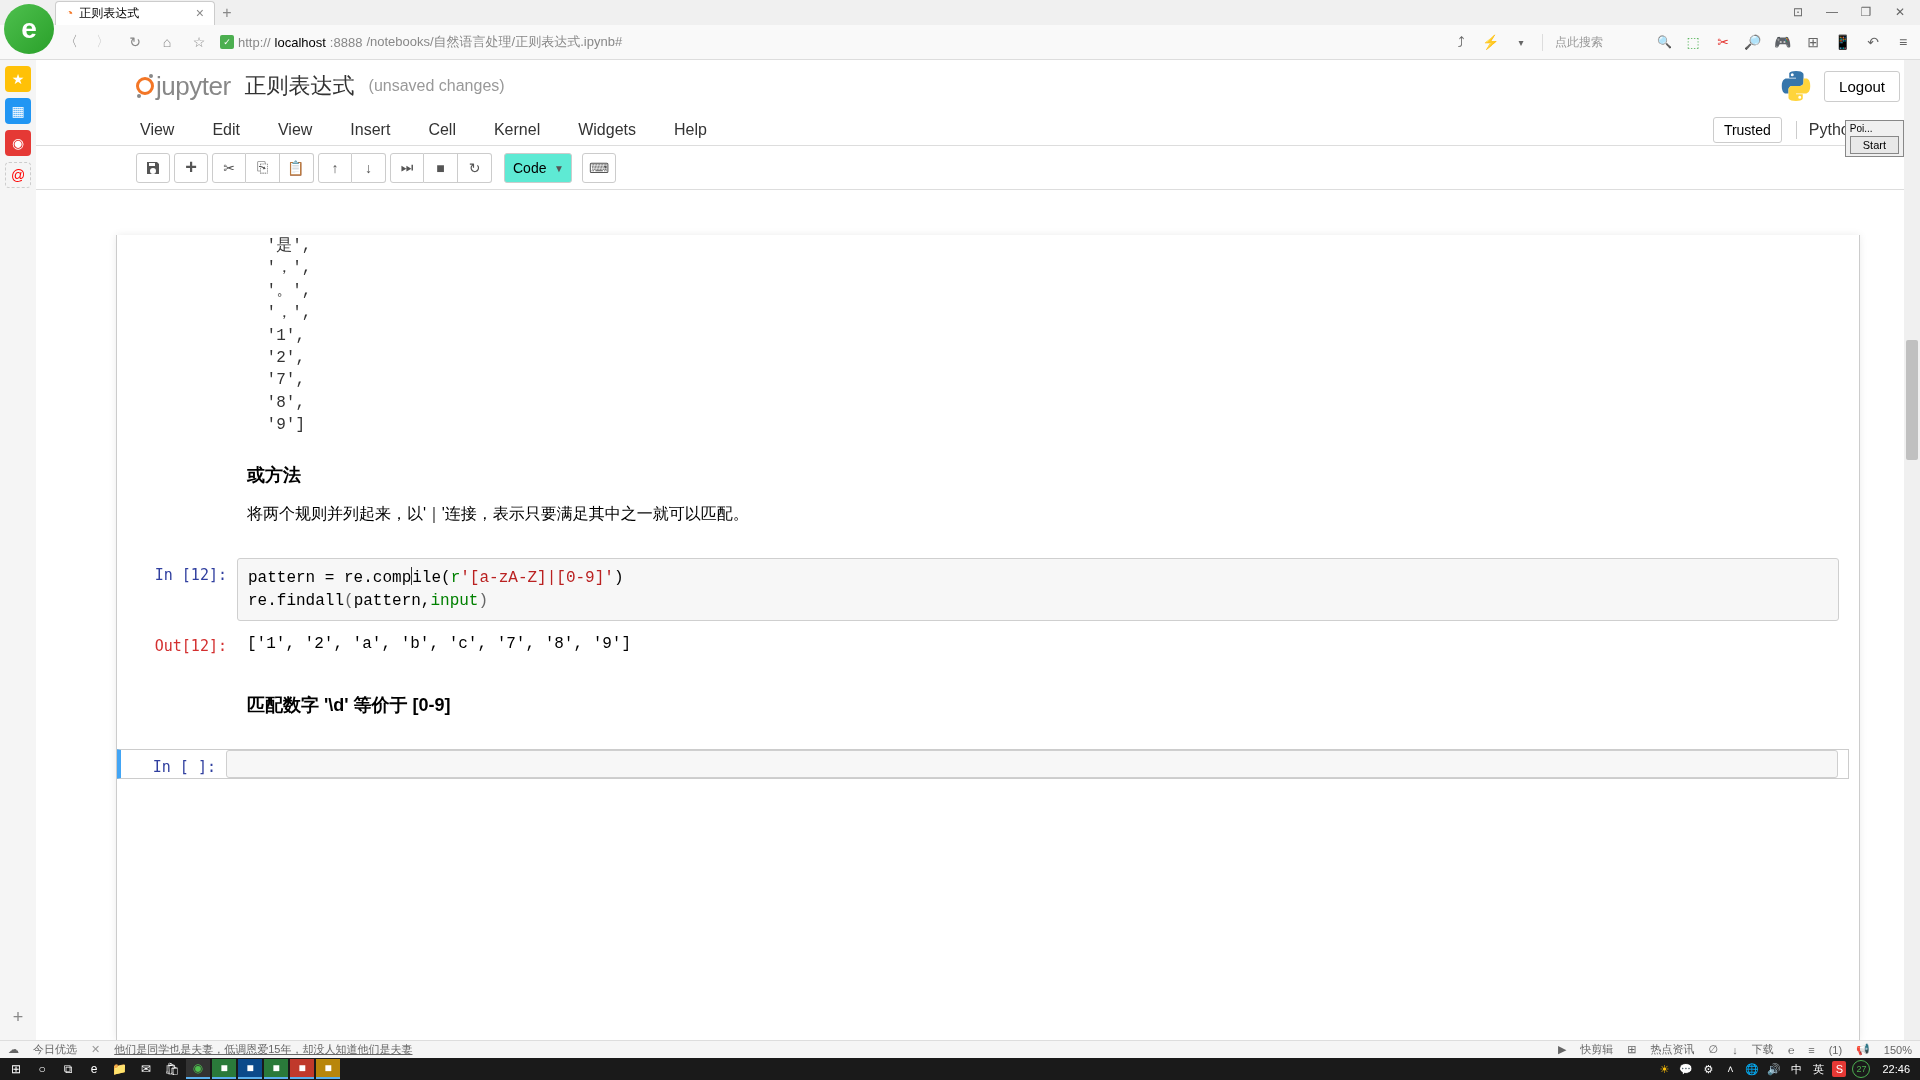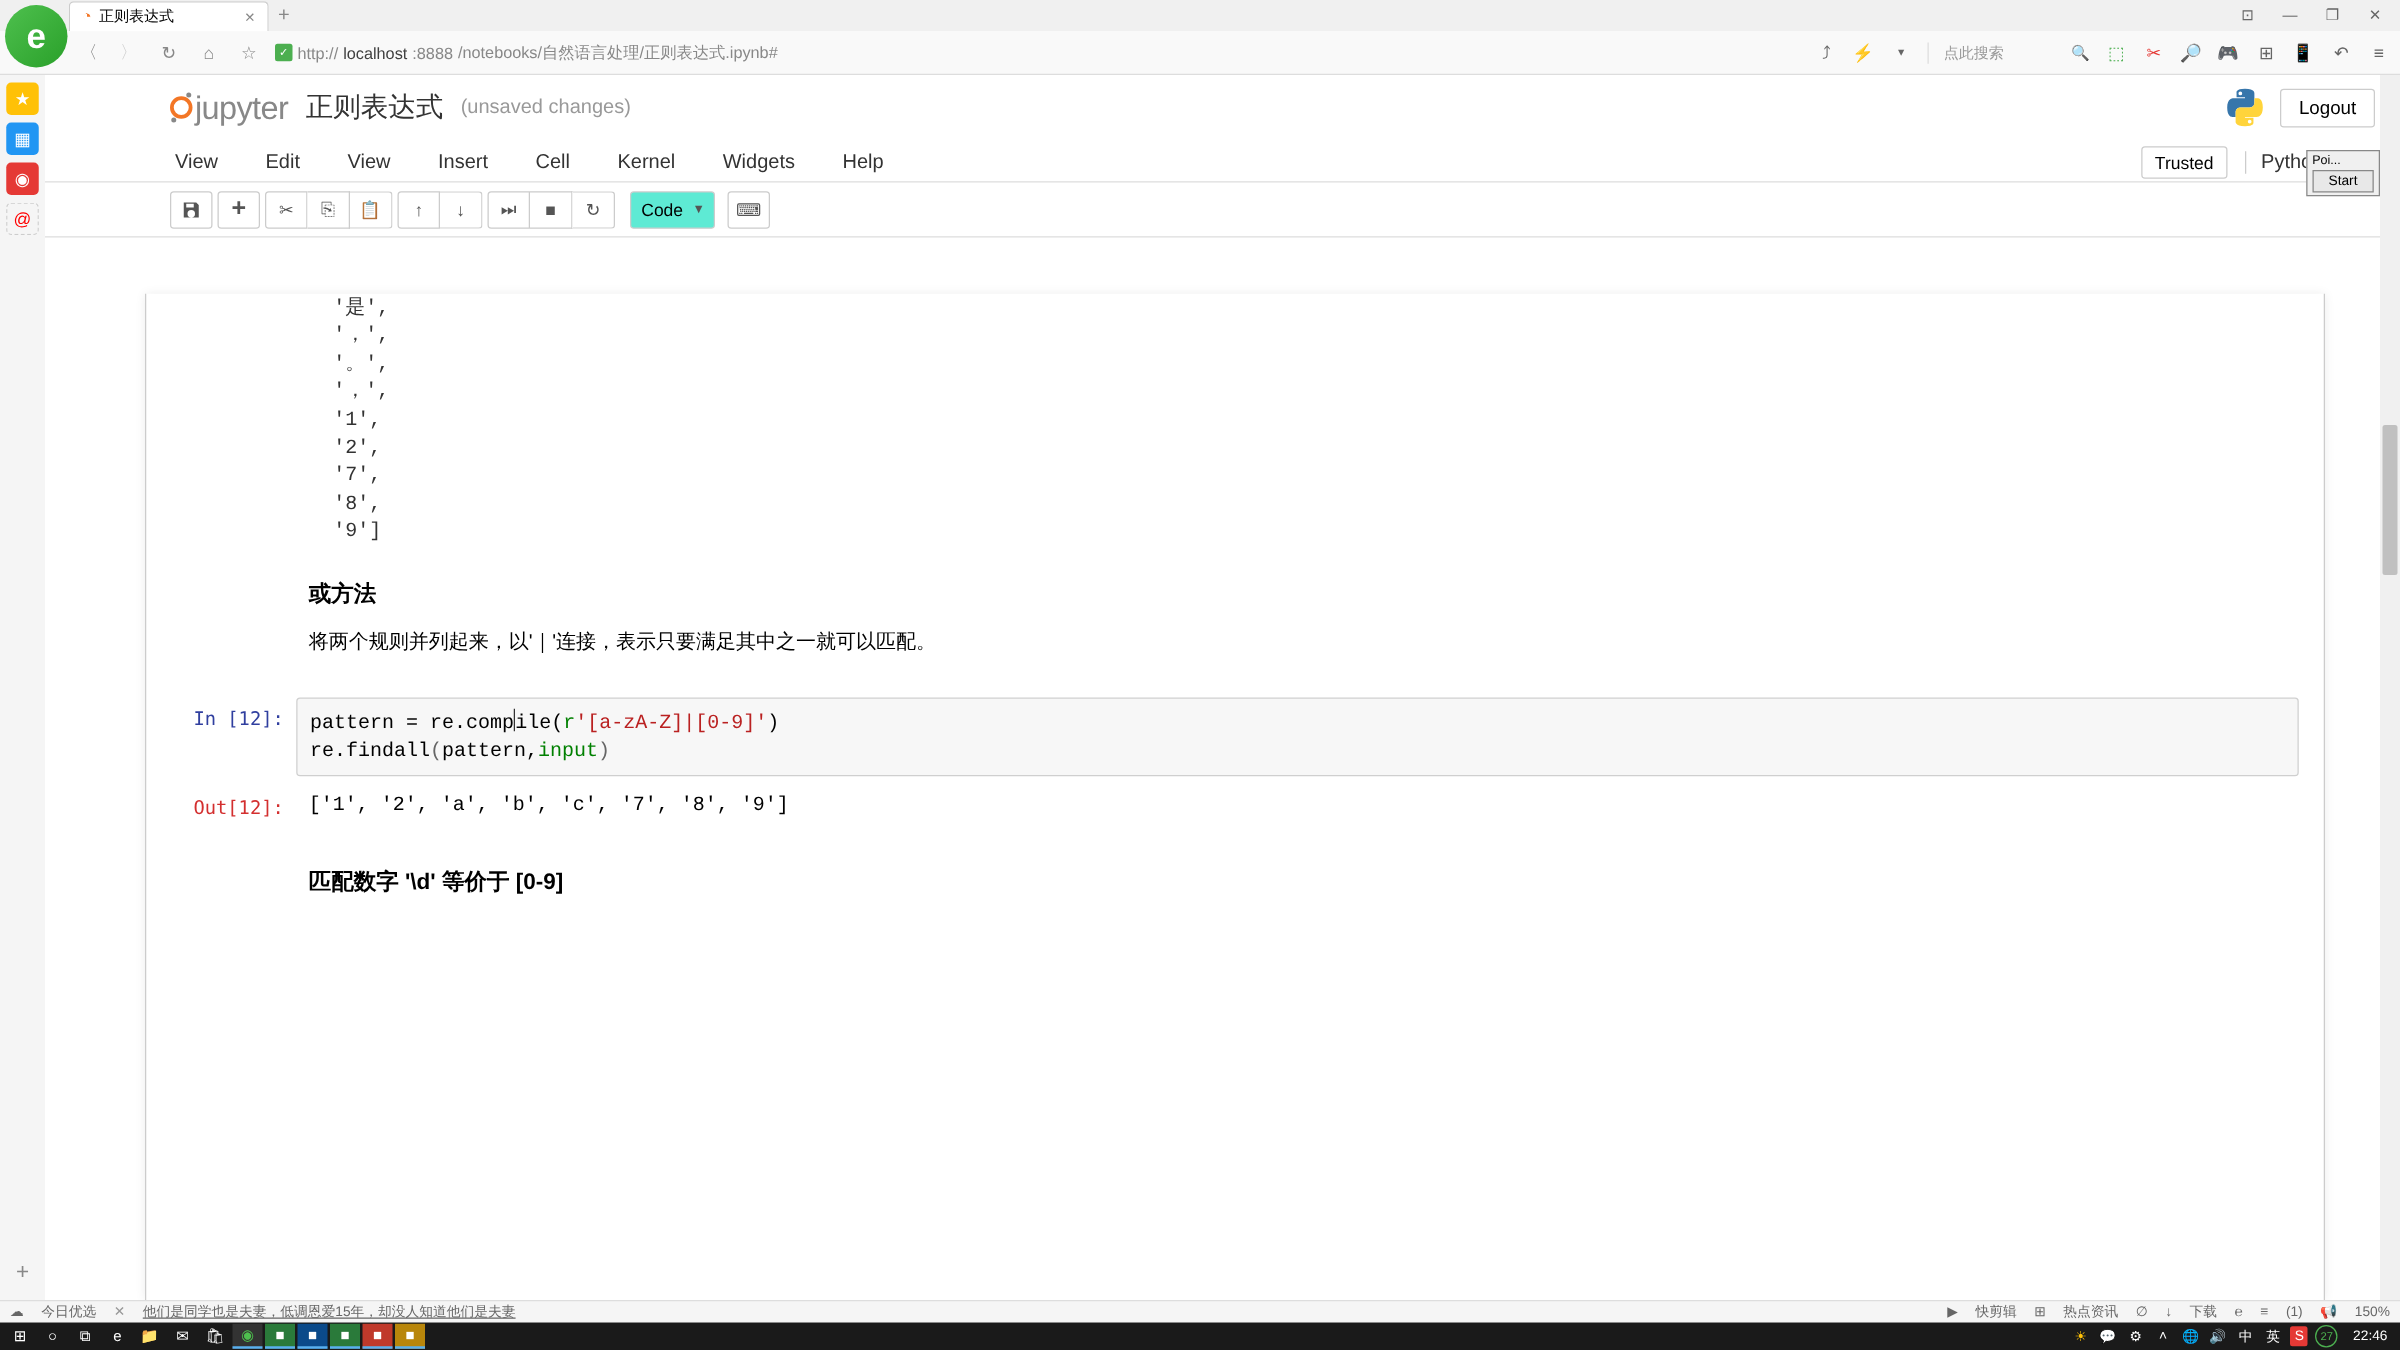--- a/index.html
+++ b/index.html
@@ -132,21 +132,21 @@
 
 <div class="addr-bar">
   <div class="nav-btn">〈</div>
   <div class="nav-btn" style="color:#ccc;">〉</div>
   <div class="nav-btn">↻</div>
   <div class="nav-btn">⌂</div>
   <div class="nav-btn">☆</div>
   <div class="url-box">
     <span class="url-shield">✓</span>
     <span>http://</span>
-      <span style="color:#404040;">localhost</span>
+      <span style="color:#000000;">localhost</span>
       <span>:8888</span>
       <span>/notebooks/自然语言处理/正则表达式.ipynb#</span>
   </div>
   <div class="addr-right">
     <div class="tool-icon">⤴</div>
     <div class="tool-icon" style="color:#4caf50;">⚡</div>
     <div class="tool-icon" style="font-size:10px;">▾</div>
     <div class="search-box">
       <span>点此搜索</span>
       <span style="margin-left:auto;">🔍</span>
@@ -264,20 +264,24 @@
 
       <div class="code-cell">
         <div class="cell-prompt out">Out[12]:</div>
         <div class="code-output">['1', '2', 'a', 'b', 'c', '7', '8', '9']</div>
       </div>
 
       <div class="md-cell">
         <h3 class="md-h3">匹配数字 '\d' 等价于 [0-9]</h3>
       </div>
 
+      <div class="code-cell cell-selected">
+        <div class="cell-prompt">In [ ]:</div>
+        <div class="code-input" style="min-height:28px;"></div>
+      </div>
 
 
     </div>
   </div>
 
 </div>
 
 <div class="float-panel">
   <div>Poi...</div>
   <button class="float-start">Start</button>

